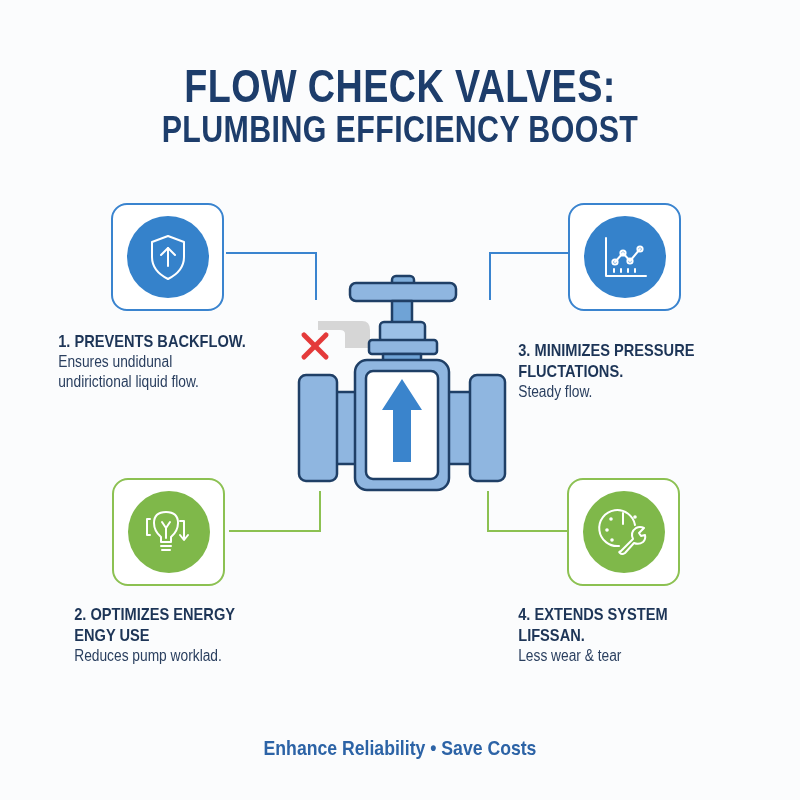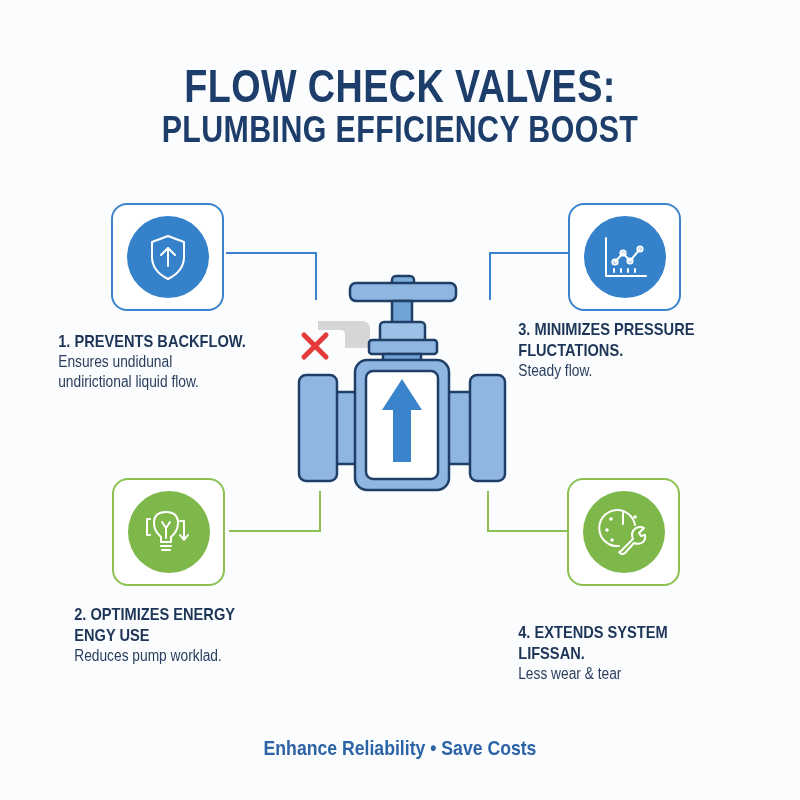--- a/index.html
+++ b/index.html
@@ -131,21 +131,21 @@
       <circle cx="39" cy="37" r="2.6"></circle>
       <circle cx="46" cy="45" r="2.6"></circle>
       <circle cx="56" cy="33" r="2.6"></circle>
       <line x1="30" y1="53" x2="30" y2="56"></line>
       <line x1="37" y1="53" x2="37" y2="56"></line>
       <line x1="44" y1="53" x2="44" y2="56"></line>
       <line x1="51" y1="53" x2="51" y2="56"></line>
     </svg>
   </div>
 </div>
-<div class="caption" style="left:500px; top:319px;">
+<div class="caption" style="left:500px; top:340px;">
   <div class="head">3. MINIMIZES PRESSURE</div>
   <div class="head">FLUCTATIONS.</div>
   <div class="sub">Steady flow.</div>
 </div>
 
 <div class="card green" style="left:112px; top:478px;">
   <div class="disc">
     <svg width="82" height="82" viewBox="0 0 82 82" fill="none" stroke="#fff" stroke-width="2" stroke-linecap="round" stroke-linejoin="round">
       <path d="M33,46 Q26,40 26,32 Q26,21 38,21 Q50,21 50,32 Q50,40 43,46 L43,51 L33,51 Z"></path>
       <line x1="33" y1="55" x2="43" y2="55"></line>
@@ -170,19 +170,19 @@
       <path d="M52,34 A18,18 0 1 0 36,55"></path>
       <line x1="40" y1="22" x2="40" y2="33"></line>
       <circle cx="28" cy="28" r="0.8" fill="#fff"></circle>
       <circle cx="24" cy="39" r="0.8" fill="#fff"></circle>
       <circle cx="29" cy="49" r="0.8" fill="#fff"></circle>
       <circle cx="52" cy="26" r="0.8" fill="#fff"></circle>
       <path d="M38,60 L50,48 Q47,41 53,37 Q57,35 61,37 L56,42 L58,45 L62,44 Q63,48 60,51 Q56,54 51,52 L42,62 Q39,64 37,62 Q35,61 38,60 Z"></path>
     </svg>
   </div>
 </div>
-<div class="caption" style="left:500px; top:604px;margin-top:18px;">
+<div class="caption" style="left:500px; top:604px;">
   <div class="head">4. EXTENDS SYSTEM</div>
   <div class="head">LIFSSAN.</div>
   <div class="sub">Less wear &amp; tear</div>
 </div>
 
 <div class="footer">Enhance Reliability • Save Costs</div>
 
 </body></html>

